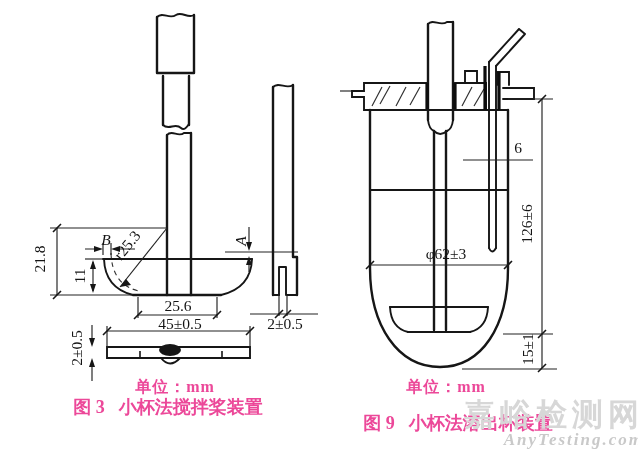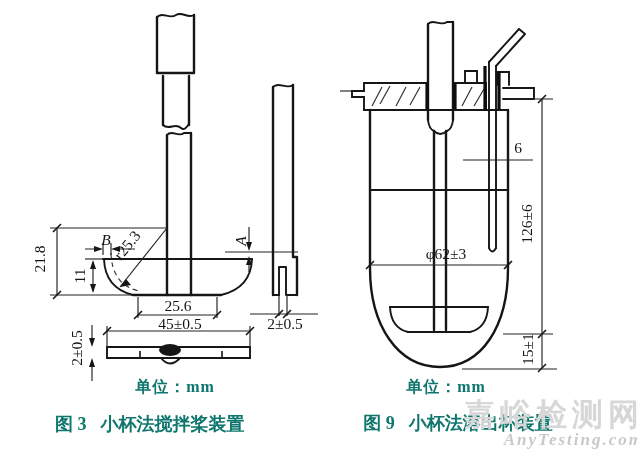--- a/index.html
+++ b/index.html
@@ -14,21 +14,21 @@
   .dimln { stroke:#222222; stroke-width:1.15; fill:none; }
   .hatch { stroke:#333333; stroke-width:1.2; fill:none; }
   .dash  { stroke:#333333; stroke-width:1.1; fill:none; stroke-dasharray:5 4; }
   .arrow { fill:#161616; stroke:none; }
   .tick  { stroke:#161616; stroke-width:1.6; fill:none; }
   text.dim {
     font-family:"Liberation Serif","DejaVu Serif",serif;
     font-size:15.5px; fill:#141414;
   }
   text.dim.it { font-style:italic; }
-  .label { position:absolute; color:#0f766e; white-space:nowrap; }
+  .label { position:absolute; color:#ec4899; white-space:nowrap; }
   .unit-label { font-size:16px; font-weight:bold; letter-spacing:1px; }
   .fig-caption { font-size:18px; font-weight:bold; }
   .fig-caption .gap { display:inline-block; width:14px; }
   .watermark { position:absolute; right:-6px; top:398px; text-align:right; pointer-events:none; }
   .wm-cn { font-size:31px; font-weight:bold; letter-spacing:5px; line-height:1.1; }
   .wm-en { font-size:17px; font-weight:bold; font-style:italic; letter-spacing:2px; margin-top:-2px; }
 </style>
 </head>
 <body>
 
@@ -177,21 +177,21 @@
       <text class="dim" x="518" y="153" text-anchor="middle">6</text>
       <text class="dim" x="446" y="259" text-anchor="middle">φ62±3</text>
       <text class="dim" x="527" y="229" text-anchor="middle" transform="rotate(-90 527 224)">126±6</text>
       <text class="dim" x="528" y="354" text-anchor="middle" transform="rotate(-90 528 349)">15±1</text>
     </g>
   </svg>
 
   <div class="label unit-label" style="left:95px; top:377px; width:160px; text-align:center;">单位：mm</div>
   <div class="label unit-label" style="left:366px; top:377px; width:160px; text-align:center;">单位：mm</div>
 
-  <div class="label fig-caption" style="left:55px; top:412px; width:226px; ">
+  <div class="label fig-caption" style="left:55px; top:395px; width:226px; text-align:center;">
     <span>图 3</span><span class="gap"></span><span>小杯法搅拌桨装置</span>
   </div>
   <div class="label fig-caption" style="left:345px; top:411px; width:226px; text-align:center;">
     <span>图 9</span><span class="gap"></span><span>小杯法溶出杯装置</span>
   </div>
 
   <div class="watermark">
     <div class="wm-cn" style="color: rgb(215, 215, 215);">嘉峪检测网</div>
     <div class="wm-en" style="color: rgb(201, 201, 201);">AnyTesting.com</div>
   </div>

